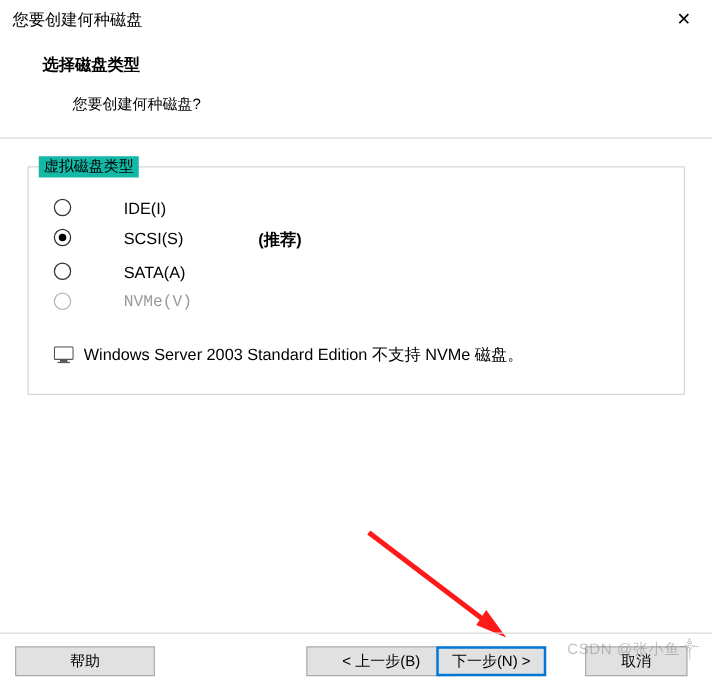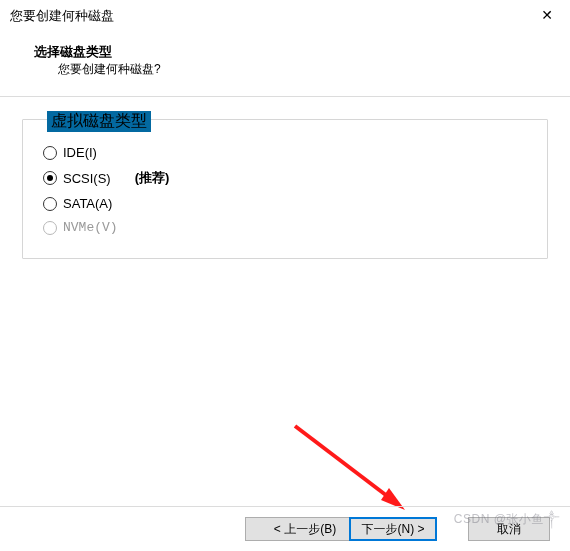--- a/index.html
+++ b/index.html
@@ -6,29 +6,29 @@
     body { width:570px; height:551px; background:#fff; font-family:"Microsoft YaHei","Segoe UI",Tahoma,Arial,sans-serif; font-size:12px; color:#000; position:relative; overflow:hidden; }
 
     
     .titlebar { position:relative; height:32px; border-bottom:1px solid #fff; }
     .titlebar .title { position:absolute; left:10px; top:7px; font-size:13px; }
     .close-btn { position:absolute; right:0; top:0; width:46px; height:30px; text-align:center; line-height:30px; font-size:14px; font-family:Arial; cursor:default; }
 
     
     .header { padding:10px 0 18px 34px; border-bottom:1px solid #dcdcdc; }
     .header .h1 { font-weight:700; font-size:13px; }
-    .header .h2 { margin:0 0 0 24px; font-size:12px; color:#000; }
+    .header .h2 { margin:14px 0 0 24px; font-size:12px; color:#000; }
 
     
     .content { position:relative; padding:22px 22px 0 22px; }
 
     .groupbox { border:1px solid #d6d6d6; border-radius:1px; padding:16px 14px 14px 14px; position:relative; }
-    .groupbox .legend { position:absolute; top:-9px; left:24px; background:#0369a1; padding:0 4px; font-size:16px; }
+    .groupbox .legend { position:absolute; top:-9px; left:8px; background:#14b8a6; padding:0 4px; font-size:12px; }
 
-    .radio-row { display:flex; align-items:center; margin:9px 0 9px 6px; font-size:13px; position:relative; }
+    .radio-row { display:flex; align-items:flex-start; margin:9px 0 9px 6px; font-size:13px; position:relative;gap:36px; }
     .radio-outer { width:14px; height:14px; border:1px solid #333; border-radius:50%; margin-right:6px; box-sizing:border-box; position:relative; flex:0 0 14px; }
     .radio-outer.selected::after { content:""; position:absolute; width:6px; height:6px; background:#000; border-radius:50%; left:3px; top:3px; }
     .radio-outer.disabled { border-color:#b8b8b8; }
     .radio-row.disabled { color:#9a9a9a;font-family:Liberation Mono, monospace; }
     .rec { margin-left:24px; font-size:13px;font-weight:bold; }
 
     .info-row { display:flex; align-items:center; margin:26px 6px 8px 6px; font-size:13px; }
     .info-row svg { margin-right:8px; flex:0 0 16px; }
 
     
@@ -76,29 +76,38 @@
     <div class="radio-row">
       <span class="radio-outer"></span>
       <span>SATA(A)</span>
     </div>
 
     <div class="radio-row disabled">
       <span class="radio-outer disabled"></span>
       <span>NVMe(V)</span>
     </div>
 
+    <div class="info-row">
+      <svg width="16" height="14" viewBox="0 0 16 14">
+        <rect x="0.5" y="0.5" width="15" height="10" rx="1" fill="none" stroke="#555"></rect>
+        <rect x="5" y="11" width="6" height="1.5" fill="#555"></rect>
+        <rect x="3" y="12.5" width="10" height="1" fill="#555"></rect>
+      </svg>
+      <span>Windows Server 2003 Standard Edition 不支持 NVMe 磁盘。</span>
+    </div>
   </div>
 </div>
 
 <div class="arrow-wrap">
   <svg width="140" height="110" viewBox="0 0 140 110">
     <line x1="10" y1="6" x2="110" y2="82" stroke="#ff1a1a" stroke-width="4"></line>
     <polygon points="120,90 96,80 104,68" fill="#ff1a1a"></polygon>
   </svg>
 </div>
 
 <div class="bottom">
+  <div class="btn btn-help">帮助</div>
   <div class="btn btn-prev">&lt; 上一步(B)</div>
   <div class="btn btn-next">下一步(N) &gt;</div>
   <div class="btn btn-cancel">取消</div>
 </div>
 
 <div class="wm">CSDN @张小鱼༒</div>
 
 </body></html>

